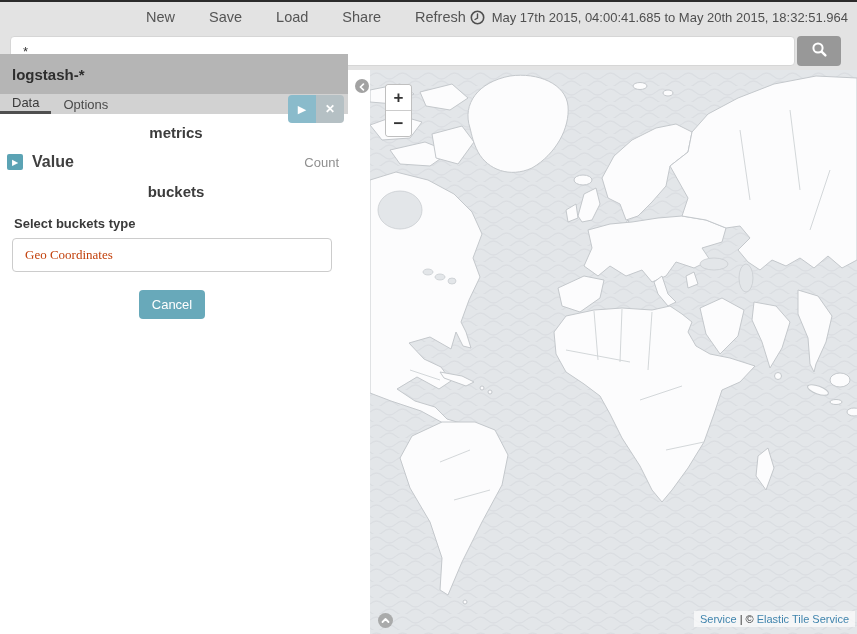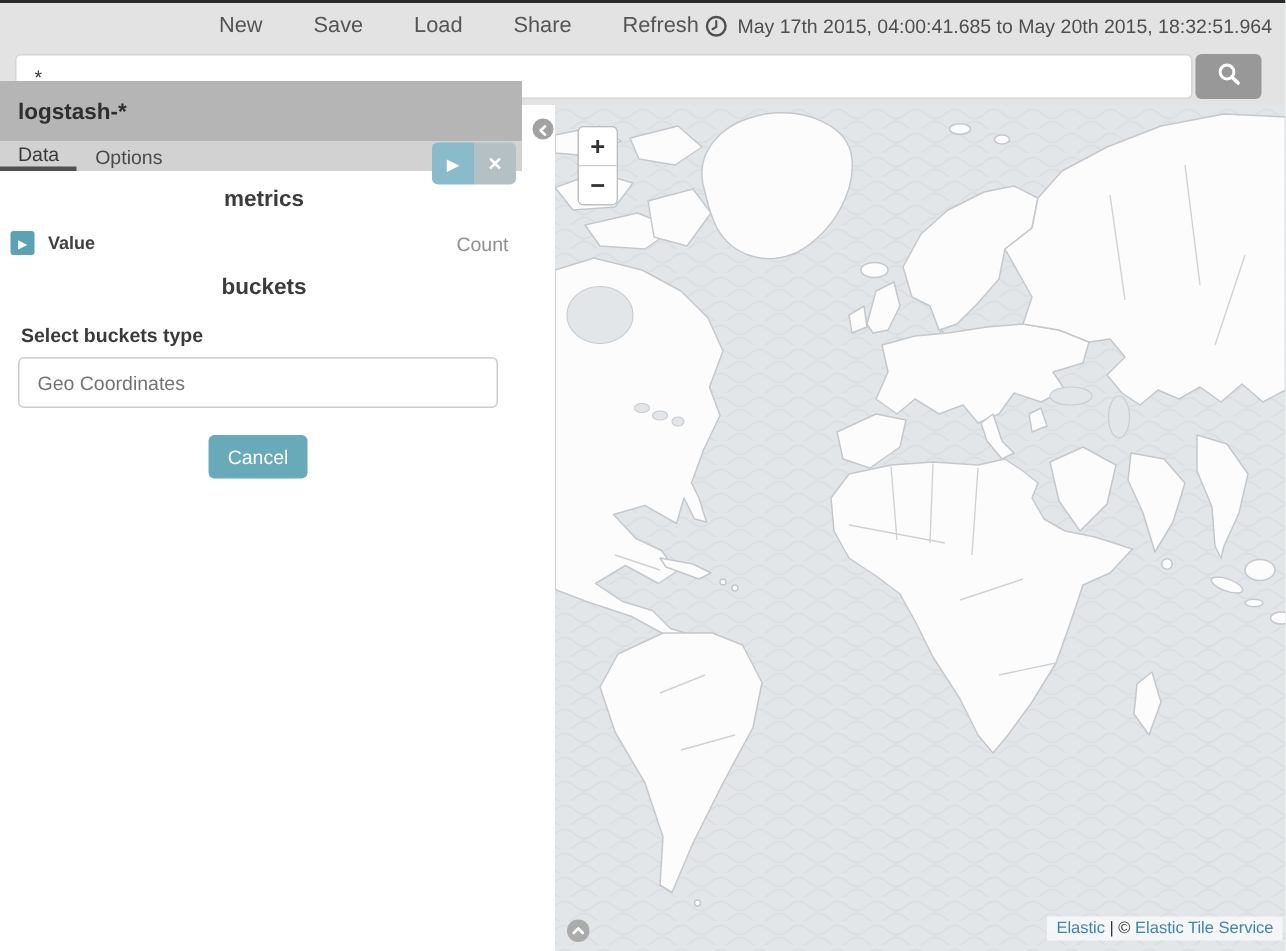--- a/index.html
+++ b/index.html
@@ -35,27 +35,27 @@
   .btn-apply { width:28px; height:28px; background:#8abbcb; border:none; border-radius:4px 0 0 4px;
                color:#fff; font-size:11px; cursor:pointer; display:flex; align-items:center; justify-content:center; }
   .btn-discard { width:28px; height:28px; background:#b5c0c4; border:none; border-radius:0 4px 4px 0;
                  color:#fff; font-size:12px; font-weight:bold; cursor:pointer; display:flex; align-items:center; justify-content:center; }
 
   .sb-content { padding:10px 8px 0 12px; }
   .agg-heading { font-size:15px; font-weight:bold; color:#3c3c3c; margin-bottom:8px;text-align:center; }
   .metric-row { display:flex; align-items:center; height:26px; margin:2px 0 8px -5px; }
   .metric-toggle { width:16px; height:16px; background:#5ba3b4; border:none; border-radius:2px; color:#fff;
                    font-size:8px; display:flex; align-items:center; justify-content:center; cursor:pointer; }
-  .metric-label { font-size:12px; font-weight:bold; color:#404040; margin-left:9px; }
+  .metric-label { font-size:16px; font-weight:bold; color:#404040; margin-left:9px; }
   .metric-value { margin-left:auto; font-size:13px; color:#8f8f8f; padding-right:1px; }
 
   .select-label { font-size:13px; font-weight:bold; color:#3a3a3a; margin:16px 0 7px 2px; }
   .bucket-select { width:320px; height:34px; border:1px solid #ccc; border-radius:4px; background:#fff;
                    display:flex; align-items:center; padding:0 12px; cursor:pointer; }
-  .bucket-select span { font-size:13px; color:#737373; }
+  .bucket-select span { font-size:13px; color:#c2410c;font-family:Liberation Serif, serif; }
 
   .cancel-wrap { width:320px; display:flex; justify-content:center; margin-top:18px; }
   .cancel-btn { background:#68a9ba; color:#fff; border:none; border-radius:4px; font-family:"Liberation Sans", sans-serif;
                 font-size:13px; padding:7px 13px; cursor:pointer; }
 
   .collapse-btn { position:absolute; left:355px; top:79px; width:14px; height:14px; border-radius:50%;
                   background:#a2a2a2; border:none; padding:0; cursor:pointer;
                   display:flex; align-items:center; justify-content:center; }
 
   
@@ -259,18 +259,18 @@
 
     <button class="fit-btn">
       <span>
         <svg width="9" height="9" viewBox="0 0 9 9">
           <path d="M1.5,6 L4.5,3 L7.5,6" fill="none" stroke="#fff" stroke-width="1.8" stroke-linecap="round" stroke-linejoin="round"></path>
         </svg>
       </span>
     </button>
 
     <div class="attribution">
-      <a>Elastic</a><span class="sep">|</span><span>©</span>
+      <a>Service</a><span class="sep">|</span><span>©</span>
       <a>Elastic Tile Service</a>
     </div>
   </div>
 
 </div>
 
 </body></html>

